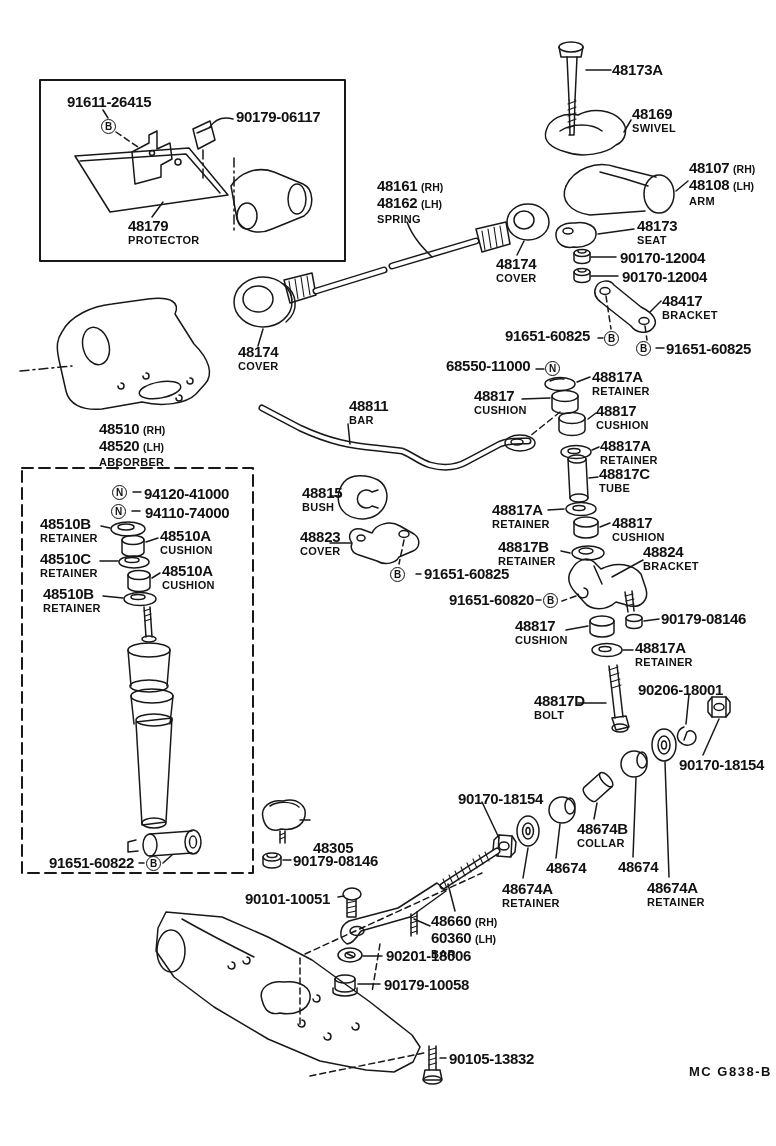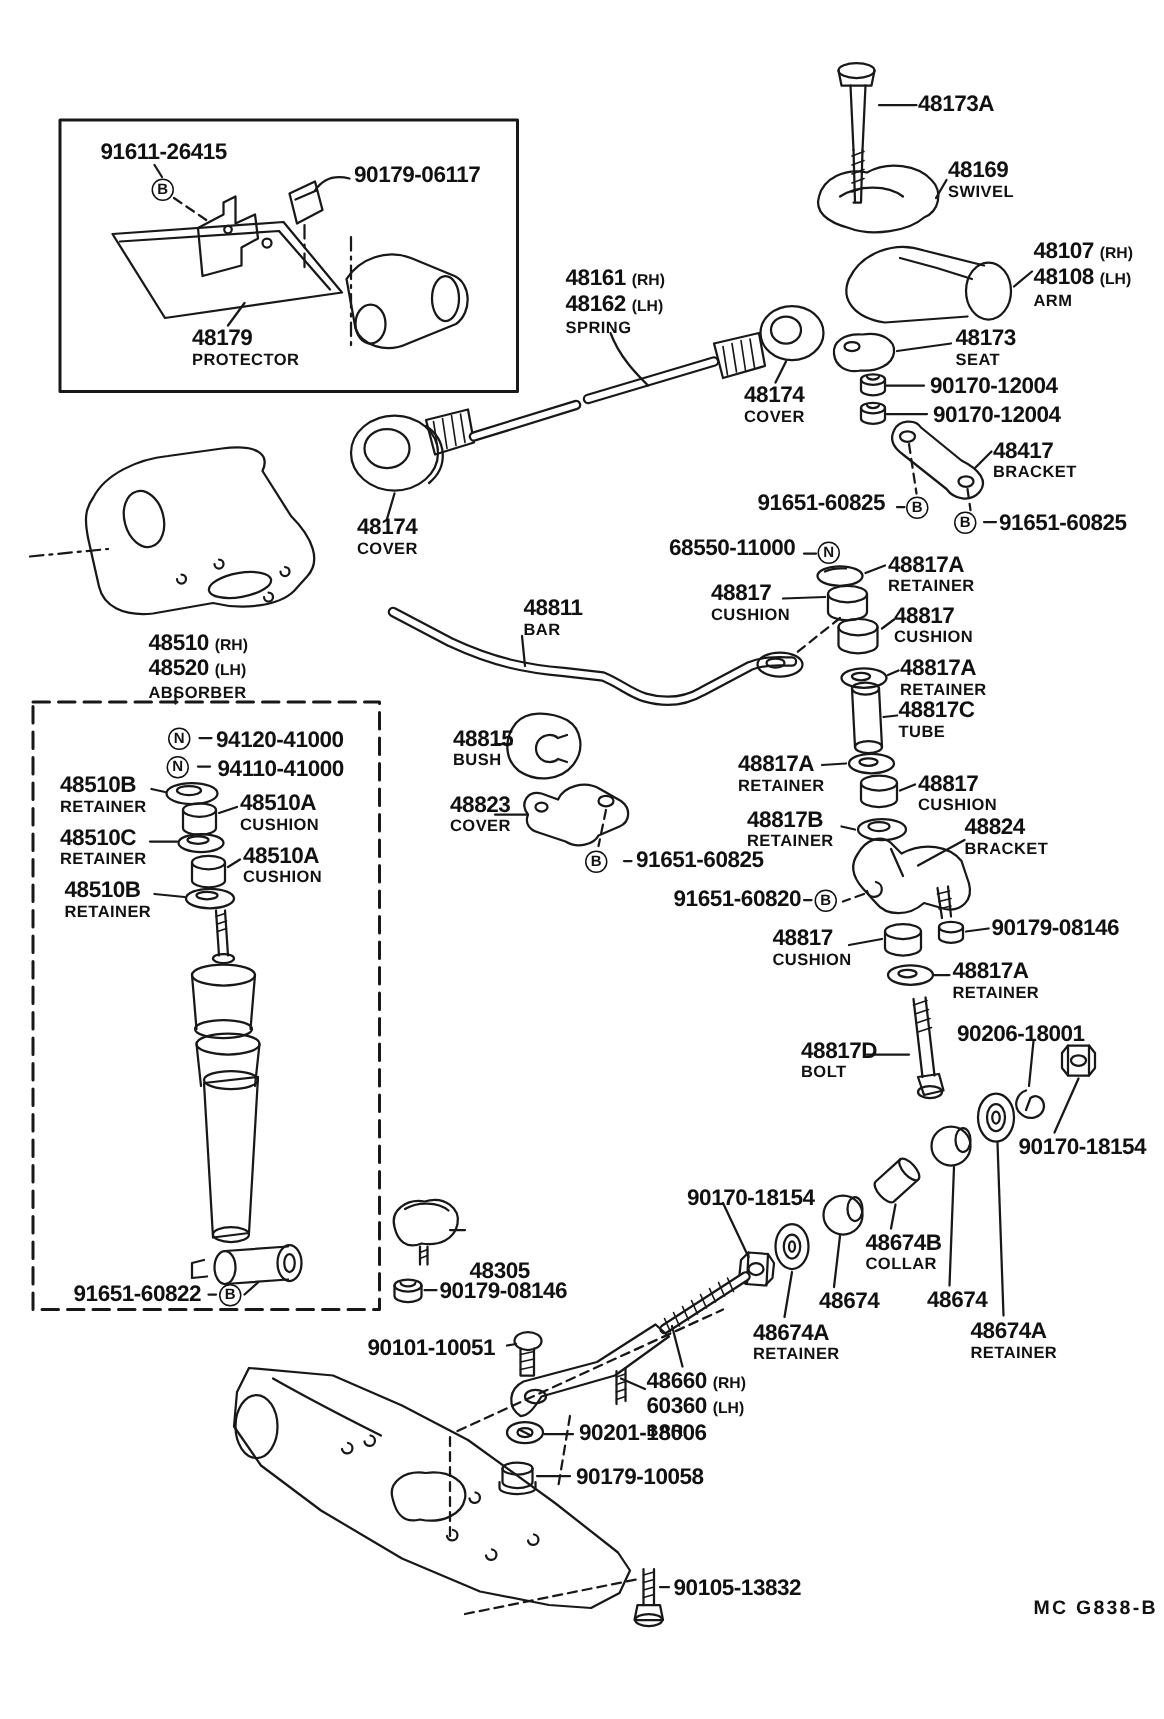--- a/index.html
+++ b/index.html
@@ -434,21 +434,21 @@
     <div class="pn"><span>48510</span> <span class="sm">(RH)</span></div>
     <div class="pn"><span>48520</span> <span class="sm">(LH)</span></div>
     <div class="cap">ABSORBER</div>
   </div>
   <div class="sym" style="left:112px;top:485px">N</div>
   <div class="lbl" style="left:144px;top:486px">
       <div class="pn">94120-41000</div>
     </div>
   <div class="sym" style="left:111px;top:504px">N</div>
   <div class="lbl" style="left:145px;top:505px">
-      <div class="pn">94110-41000</div>
+      <div class="pn">94110-74000</div>
     </div>
   <div class="lbl" style="left:40px;top:516px">
     <div class="pn">48510B</div>
     <div class="cap">RETAINER</div>
   </div>
   <div class="lbl" style="left:160px;top:528px">
     <div class="pn">48510A</div>
     <div class="cap">CUSHION</div>
   </div>
   <div class="lbl" style="left:40px;top:551px">

